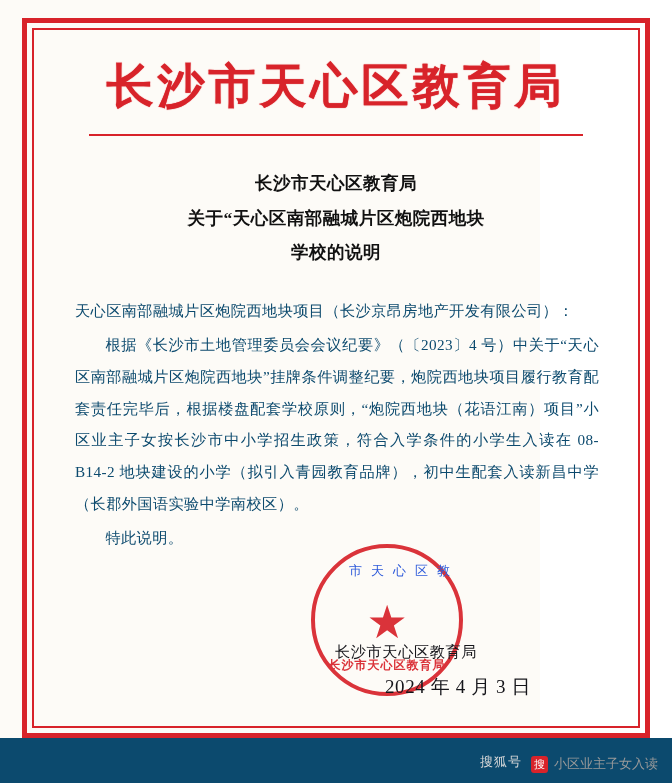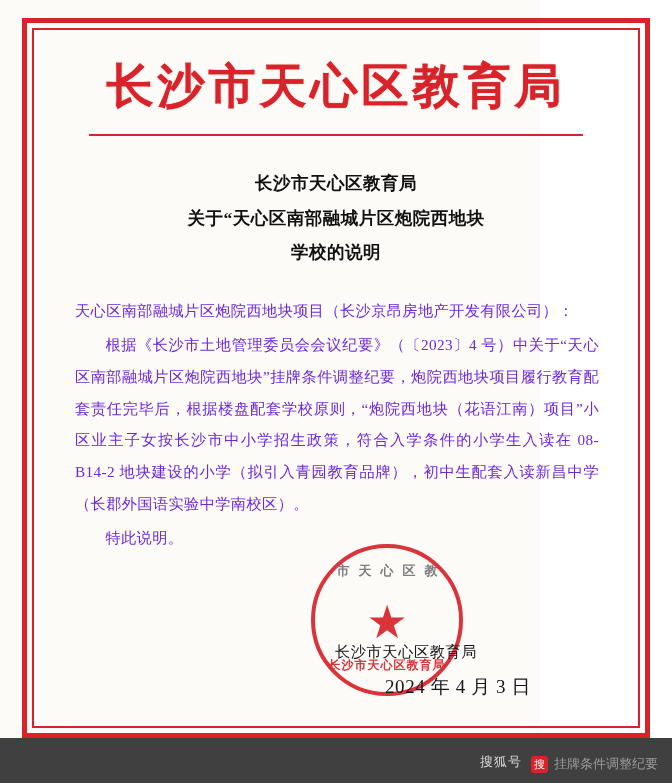--- a/index.html
+++ b/index.html
@@ -79,21 +79,21 @@
     font-size: 17.5px;
     line-height: 1.95;
     letter-spacing: 0.5px;
   }
   .title-line { display: block; }
 
   
   .body-block {
     margin-top: 26px;
     padding: 0 28px 0 30px;
-    color: #6d28d9;
+    color: #0c4a6e;
     font-size: 15.2px;
     line-height: 2.1;
     text-align: justify;
     letter-spacing: 0.4px;
   }
   .para { margin: 0 0 2px 0; }
   .para.indent { text-indent: 2em; }
   .para.sign { text-indent: 2em; }
 
   
@@ -122,24 +122,24 @@
     transform: translate(-50%, -50%);
     color: #d8232a;
     font-size: 46px;
     line-height: 1;
   }
   .seal-top-text {
     position: absolute;
     left: 0;
     top: 14px;
     width: 100%;
-    text-align: center;
-    color: #737373;
+    text-align: right;
+    color: #1d4ed8;
     font-size: 13px;
-    font-weight: bold;
+    font-weight: normal;
     letter-spacing: 9px;
     text-indent: 9px;
   }
   .seal-bottom-text {
     position: absolute;
     left: 0;
     bottom: 18px;
     width: 100%;
     text-align: center;
     color: #d8232a;
@@ -164,21 +164,21 @@
     letter-spacing: 0.6px;
   }
 
   
   .watermark {
     position: absolute;
     left: 0;
     bottom: 0;
     width: 672px;
     height: 45px;
-    background: #404040;
+    background: #0c4a6e;
   }
   .wm-inner {
     position: absolute;
     right: 14px;
     bottom: 10px;
     display: flex;
     align-items: center;
     gap: 6px;
     color: #9a9a9a;
     font-family: "Liberation Sans", sans-serif;
@@ -239,17 +239,17 @@
       <div class="org-line">长沙市天心区教育局</div>
       <div class="date-line">2024 年 4 月 3 日</div>
     </div>
 
   </div>
 
   <div class="watermark">
     <div class="wm-faint">搜狐号</div>
     <div class="wm-inner">
       <span class="wm-logo">搜</span>
-      <span>挂牌条件调整纪要</span>
+      <span>小区业主子女入读</span>
     </div>
   </div>
 
 </div>
 
 </body></html>

